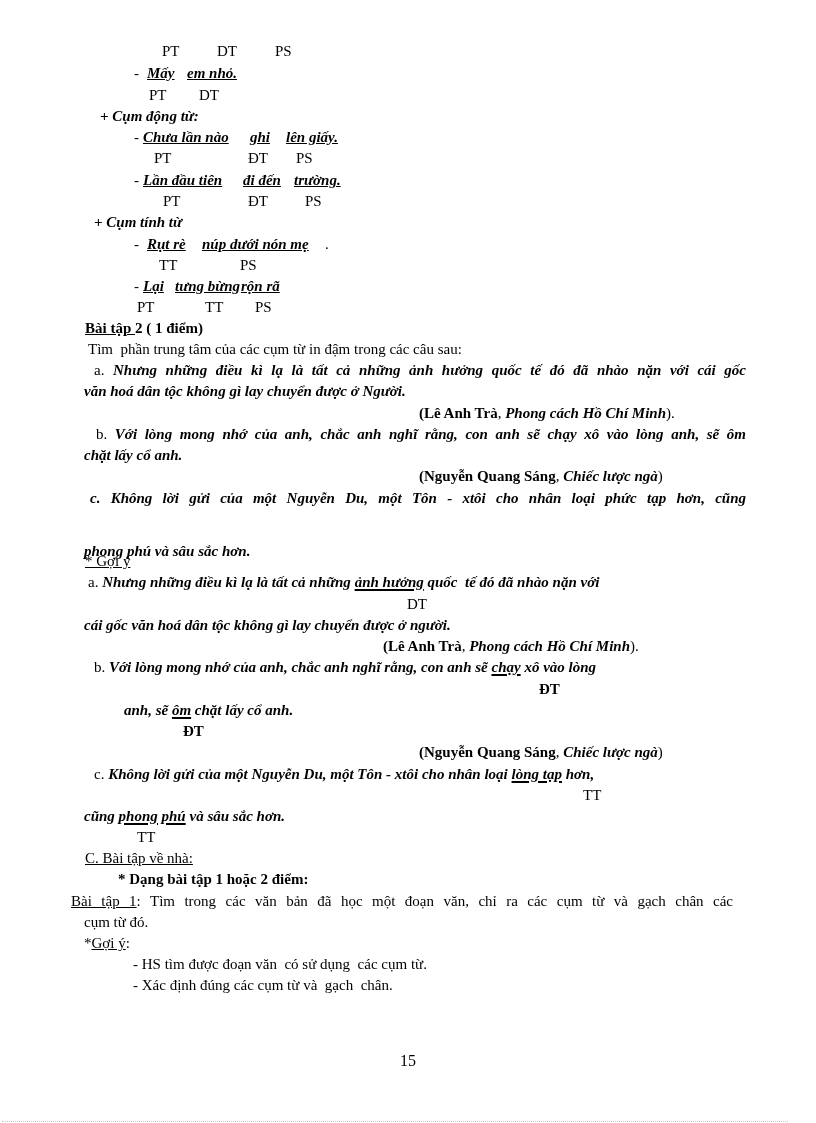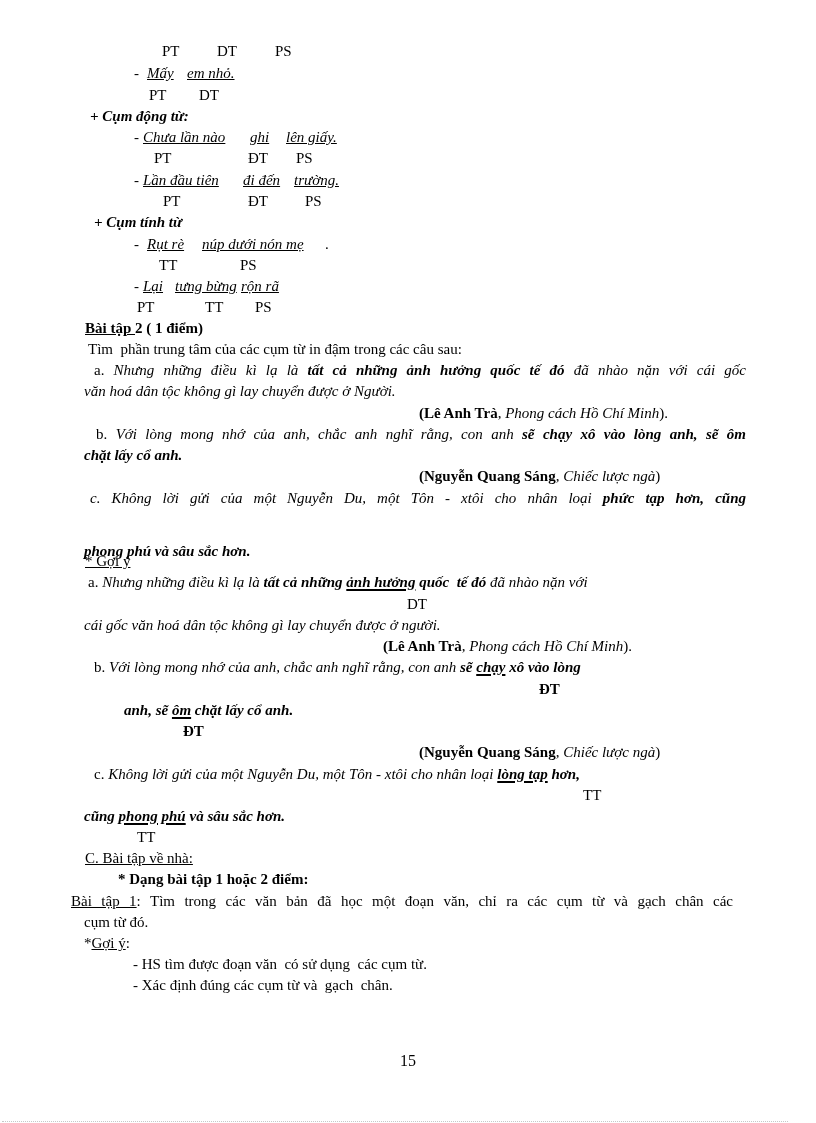--- a/index.html
+++ b/index.html
@@ -1,20 +1,20 @@
 <!DOCTYPE html>
 <html><head>
 <meta charset="utf-8">
 <style>
   html, body { margin: 0; padding: 0; background: #ffffff; }
   body { width: 816px; height: 1123px; position: relative; overflow: hidden; color: #000; }
   .page { position: absolute; left: 0; top: 0; width: 648px; height: 1123px; border-radius: 28px; }
   .ln { position: absolute; white-space: pre; font-family: "Liberation Serif", serif; font-size: 15px; line-height: 18px; }
   .lab { font-family: "Liberation Serif", serif; font-size: 15px; }
-  .it { font-style: italic; }
+  .it { font-style: italic; font-weight: bold; }
   .b { font-weight: bold; }
   .u { text-decoration: underline; }
   .ub { text-decoration: underline; text-decoration-thickness: 2px; text-underline-offset: 2px; }
   .just { position: absolute; font-family: "Liberation Serif", serif; font-size: 15px; line-height: 21px; text-align: justify; text-align-last: justify; white-space: normal; }
   .pageno { position: absolute; left: 0; width: 816px; top: 1052px; text-align: center; font-family: "Liberation Serif", serif; font-size: 16px; }
   .dots { position: absolute; left: 2px; width: 786px; top: 1121px; border-top: 1px dotted #c8c8c8; }
 </style>
 </head>
 <body>
 
@@ -23,21 +23,21 @@
   <span class="ln lab" style="left:162px;top:42px;">PT</span>
   <span class="ln lab" style="left:217px;top:42px;">DT</span>
   <span class="ln lab" style="left:275px;top:42px;">PS</span>
 
   <span class="ln" style="left:134px;top:64px;">-</span>
   <span class="ln it u" style="left:147px;top:64px;">Mấy</span>
   <span class="ln it u" style="left:187px;top:64px;">em nhỏ.</span>
   <span class="ln lab" style="left:149px;top:86px;">PT</span>
   <span class="ln lab" style="left:199px;top:86px;">DT</span>
 
-  <span class="ln it b" style="left:90px;top:107px;">+ Cụm động từ:</span>
+  <span class="ln it b" style="left:100px;top:107px;">+ Cụm động từ:</span>
 
   <span class="ln" style="left:134px;top:128px;">-</span>
   <span class="ln it u" style="left:143px;top:128px;">Chưa lần nào</span>
   <span class="ln it u" style="left:250px;top:128px;">ghi</span>
   <span class="ln it u" style="left:286px;top:128px;">lên giấy.</span>
   <span class="ln lab" style="left:154px;top:149px;">PT</span>
   <span class="ln lab" style="left:248px;top:149px;">ĐT</span>
   <span class="ln lab" style="left:296px;top:149px;">PS</span>
 
   <span class="ln" style="left:134px;top:171px;">-</span>

